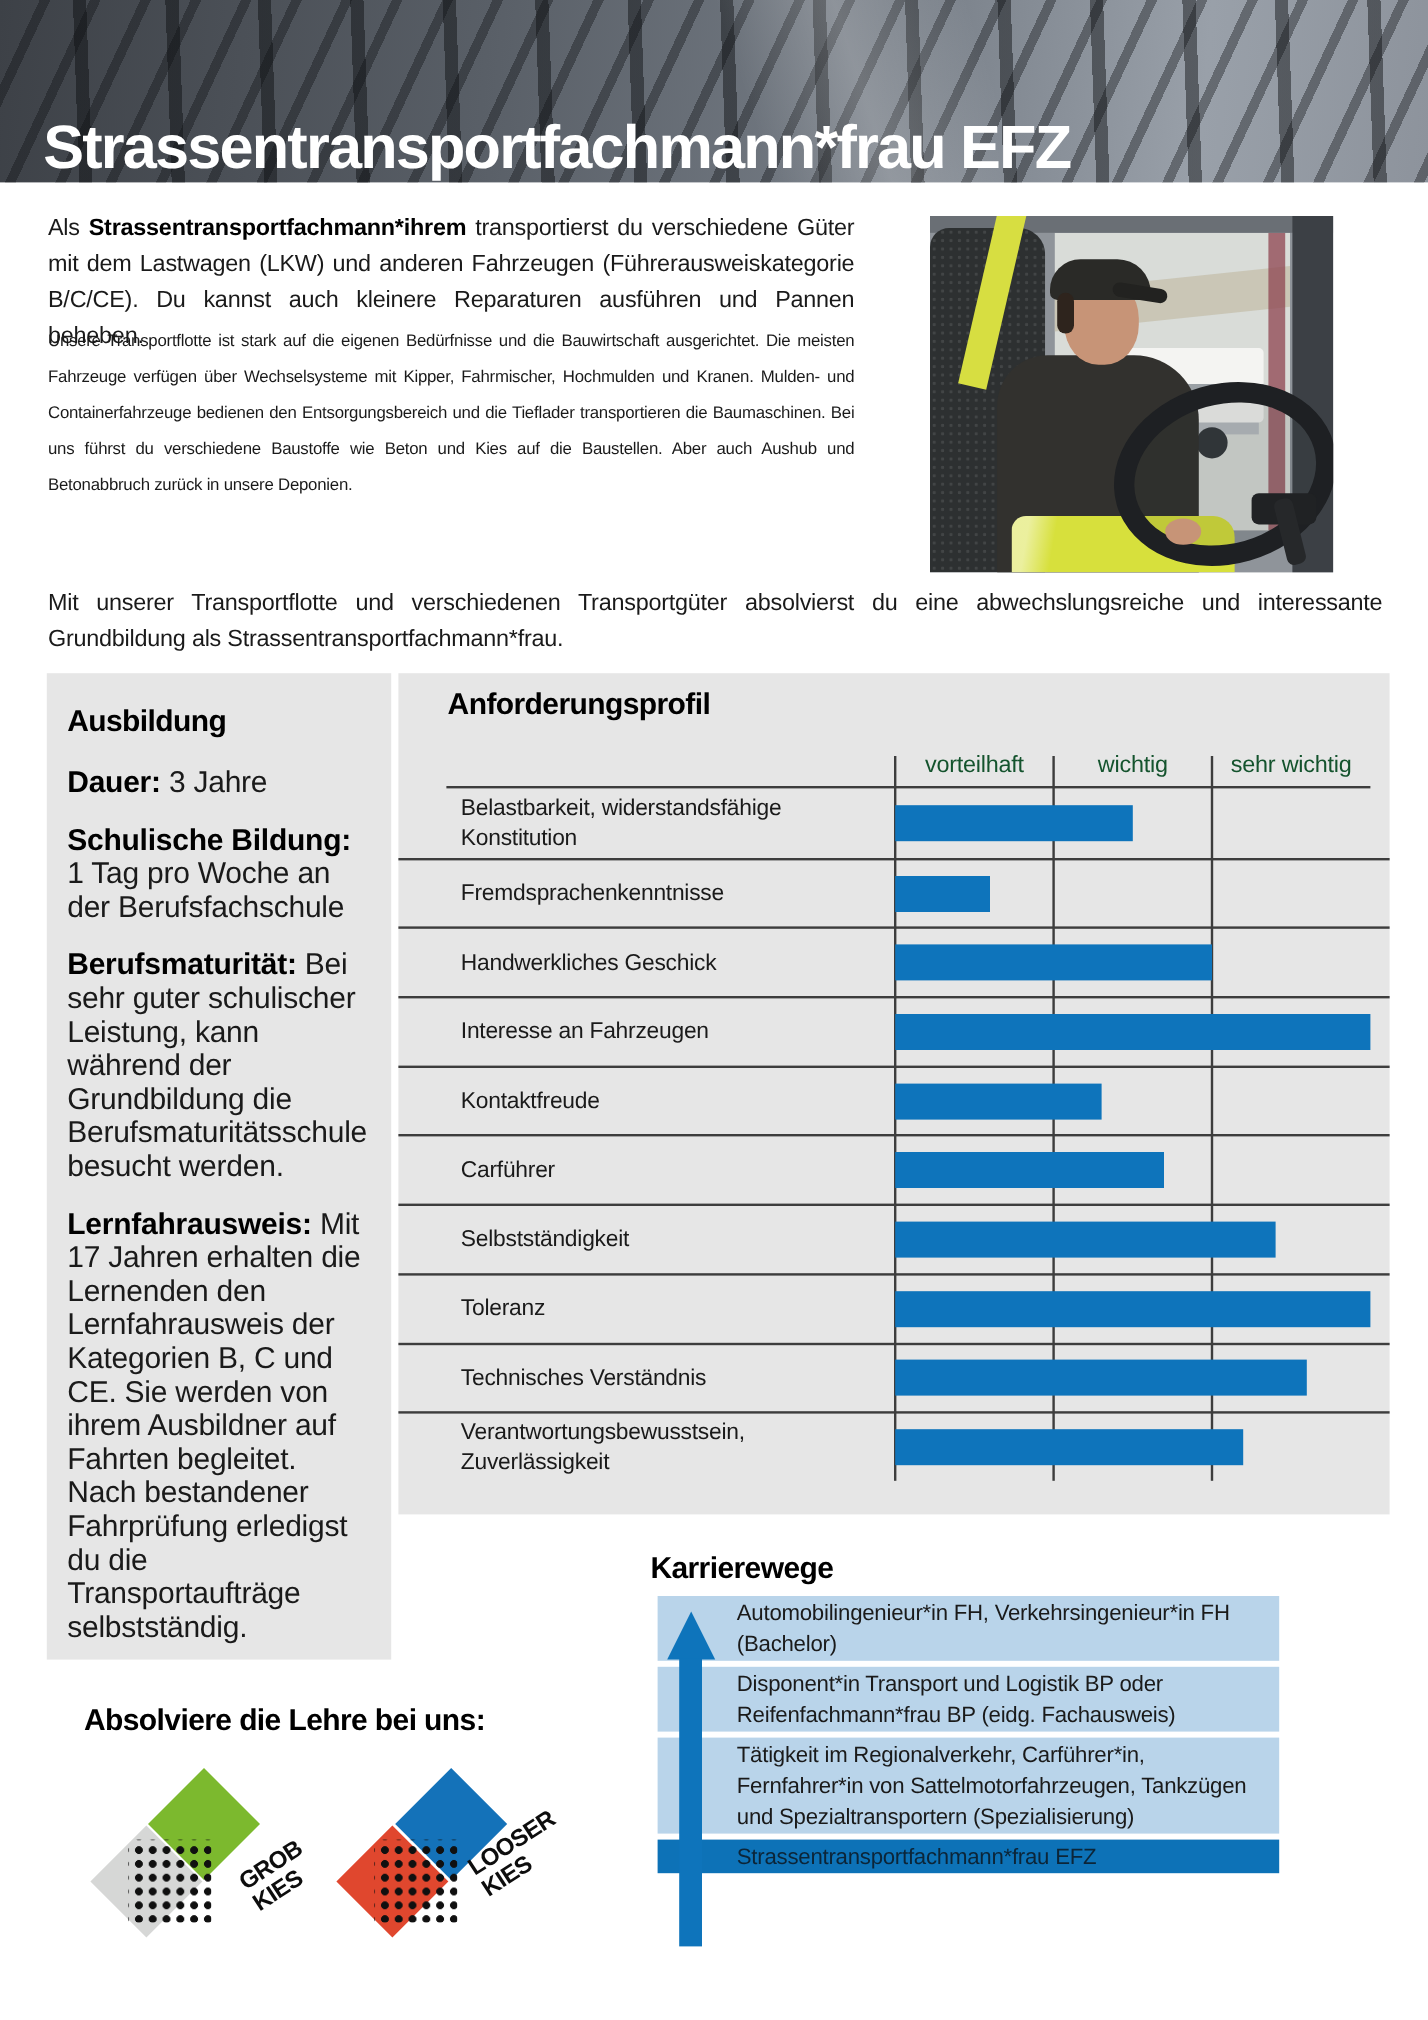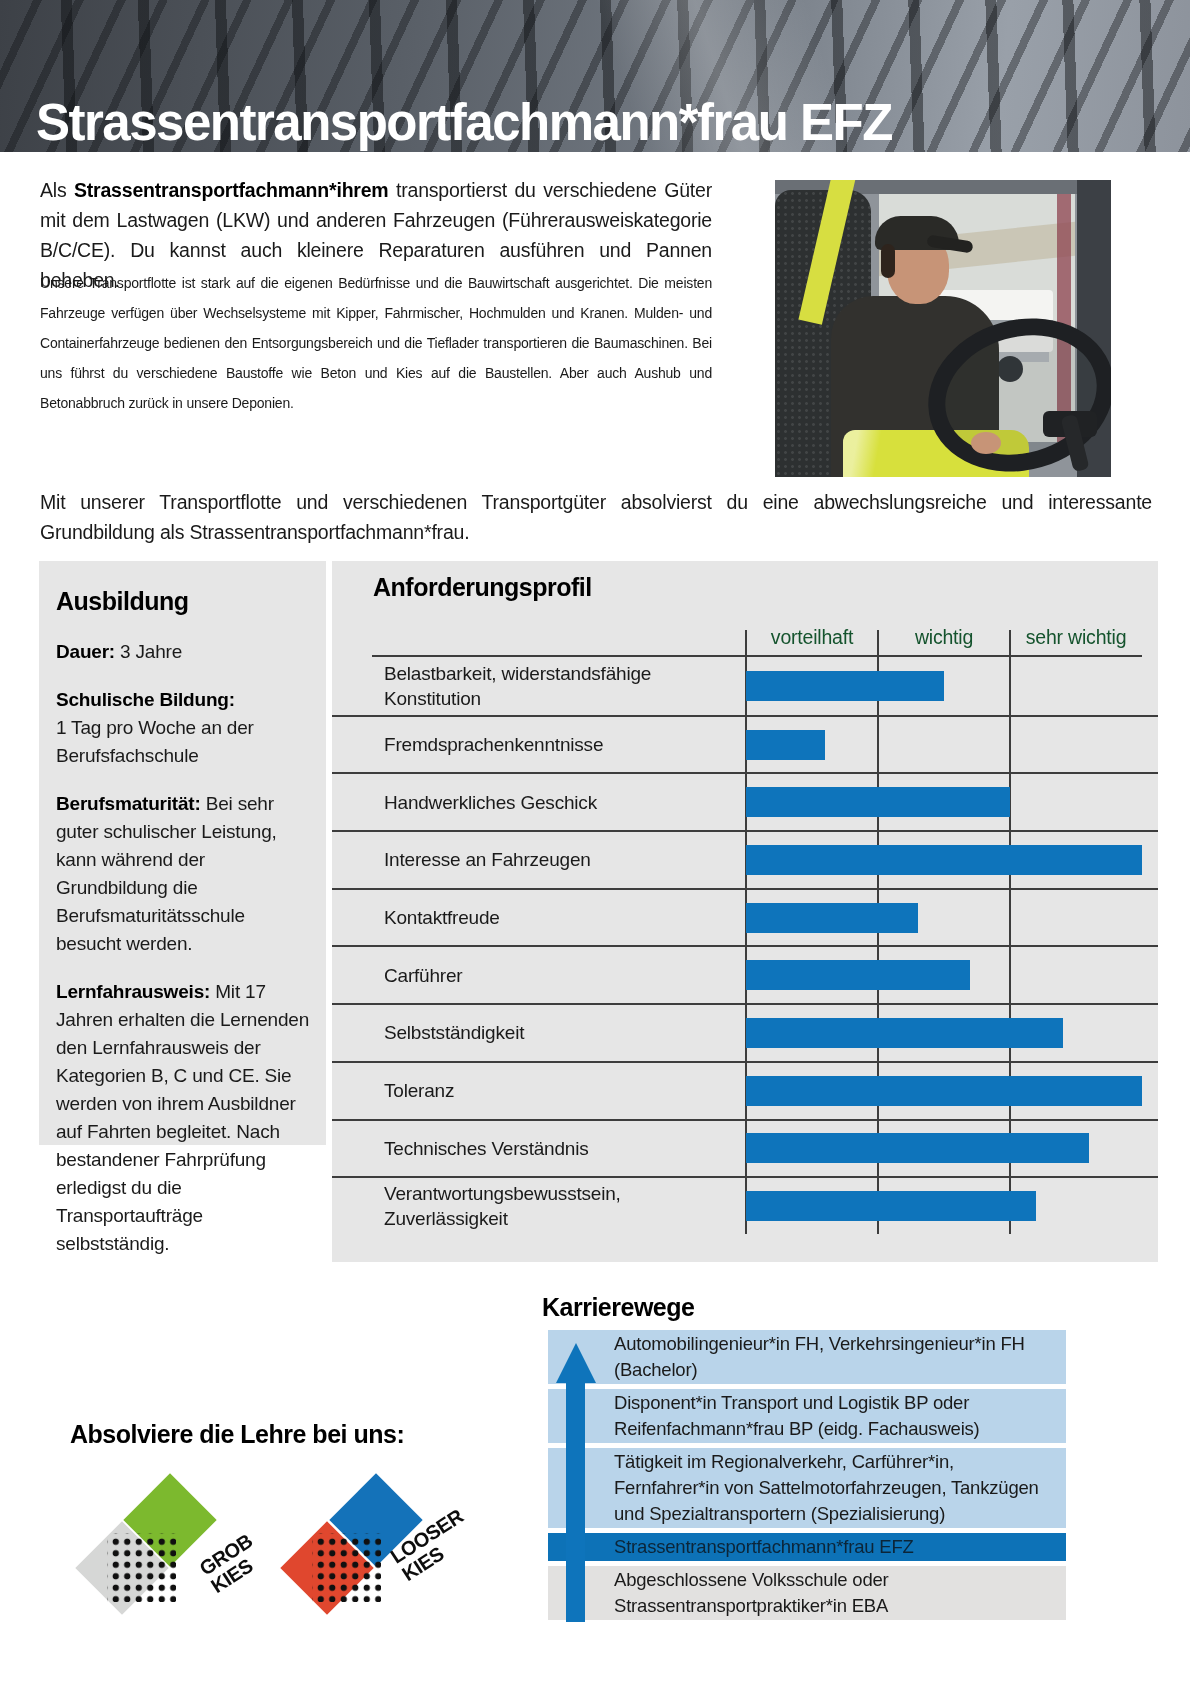--- a/index.html
+++ b/index.html
@@ -45,23 +45,23 @@
   .ph-hair { position:absolute; left:106px; top:64px; width:14px; height:34px; background:#2e241d; border-radius:8px; }
   .ph-legs { position:absolute; left:68px; top:250px; width:186px; height:47px; background:#d7e03c; border-radius:12px 18px 0 0;
     background-image:linear-gradient(100deg, rgba(255,255,255,.5) 8%, transparent 20%); }
   .ph-wheelring { position:absolute; left:152px; top:140px; width:188px; height:150px; border:17px solid #1e2023; border-radius:50%;
     transform:rotate(-16deg); background:rgba(30,40,40,.12); }
   .ph-hand { position:absolute; left:196px; top:252px; width:30px; height:22px; background:#c79477; border-radius:50%; }
   .ph-lever { position:absolute; right:28px; bottom:6px; width:16px; height:56px; background:#26282a; border-radius:6px; transform:rotate(-14deg); }
   .ph-mirror { position:absolute; right:14px; bottom:40px; width:54px; height:26px; background:#202224; border-radius:6px; }
   
   .panel { background:#e6e6e6; position:absolute; }
-  .aus-panel { left:39px; top:561px; width:287px; height:584px; padding:26px 17px 0 17px; }
+  .aus-panel { left:39px; top:561px; width:287px; height:822px; padding:26px 17px 0 17px; }
   .aus-title { font-size:25px; font-weight:800; color:#000; letter-spacing:-0.5px; margin-bottom:22px; }
-  .aus-item { font-size:19px; line-height:28px; margin-bottom:20px; }
+  .aus-item { font-size:25px; line-height:28px; margin-bottom:20px; }
   .aus-label { font-weight:bold; color:#000; }
   .aus-label.block { display:block; }
   
   .req-panel { left:332px; top:561px; width:826px; height:701px; padding-top:12px; }
   .req-title { font-size:25px; font-weight:800; color:#000; letter-spacing:-0.5px; margin-left:41px; }
   .req-table { position:relative; margin-top:12px; }
   .req-vlines { position:absolute; top:16px; bottom:0; left:0; right:0; pointer-events:none; }
   .vline { position:absolute; top:0; bottom:0; width:2px; background:#3d3d3d; }
   .req-head { height:41px; display:grid; grid-template-columns:414px 132px 132px 132px; align-items:end; }
   .req-head .col { text-align:center; font-size:19.5px; padding-bottom:6px; color:#14532d; }
@@ -260,16 +260,15 @@
 <div class="kar-steps" id="kar-steps">
   <div class="kar-step step-light">Automobilingenieur*in FH, Verkehrsingenieur*in FH (Bachelor)</div>
 
 
   <div class="kar-step step-light">Disponent*in Transport und Logistik BP oder Reifenfachmann*frau BP (eidg. Fachausweis)</div>
 
   <div class="kar-step step-light">Tätigkeit im Regionalverkehr, Carführer*in, Fernfahrer*in von Sattelmotorfahrzeugen, Tankzügen und Spezialtransportern (Spezialisierung)</div>
 
   <div class="kar-step step-highlight">Strassentransportfachmann*frau EFZ</div>
 
-  <div class="kar-step step-gray">Abgeschlossene Volksschule oder Strassentransportpraktiker*in EBA</div>
 </div>
 <div class="kar-arrow-head"></div>
 <div class="kar-arrow-bar"></div>
 
 </body></html>

